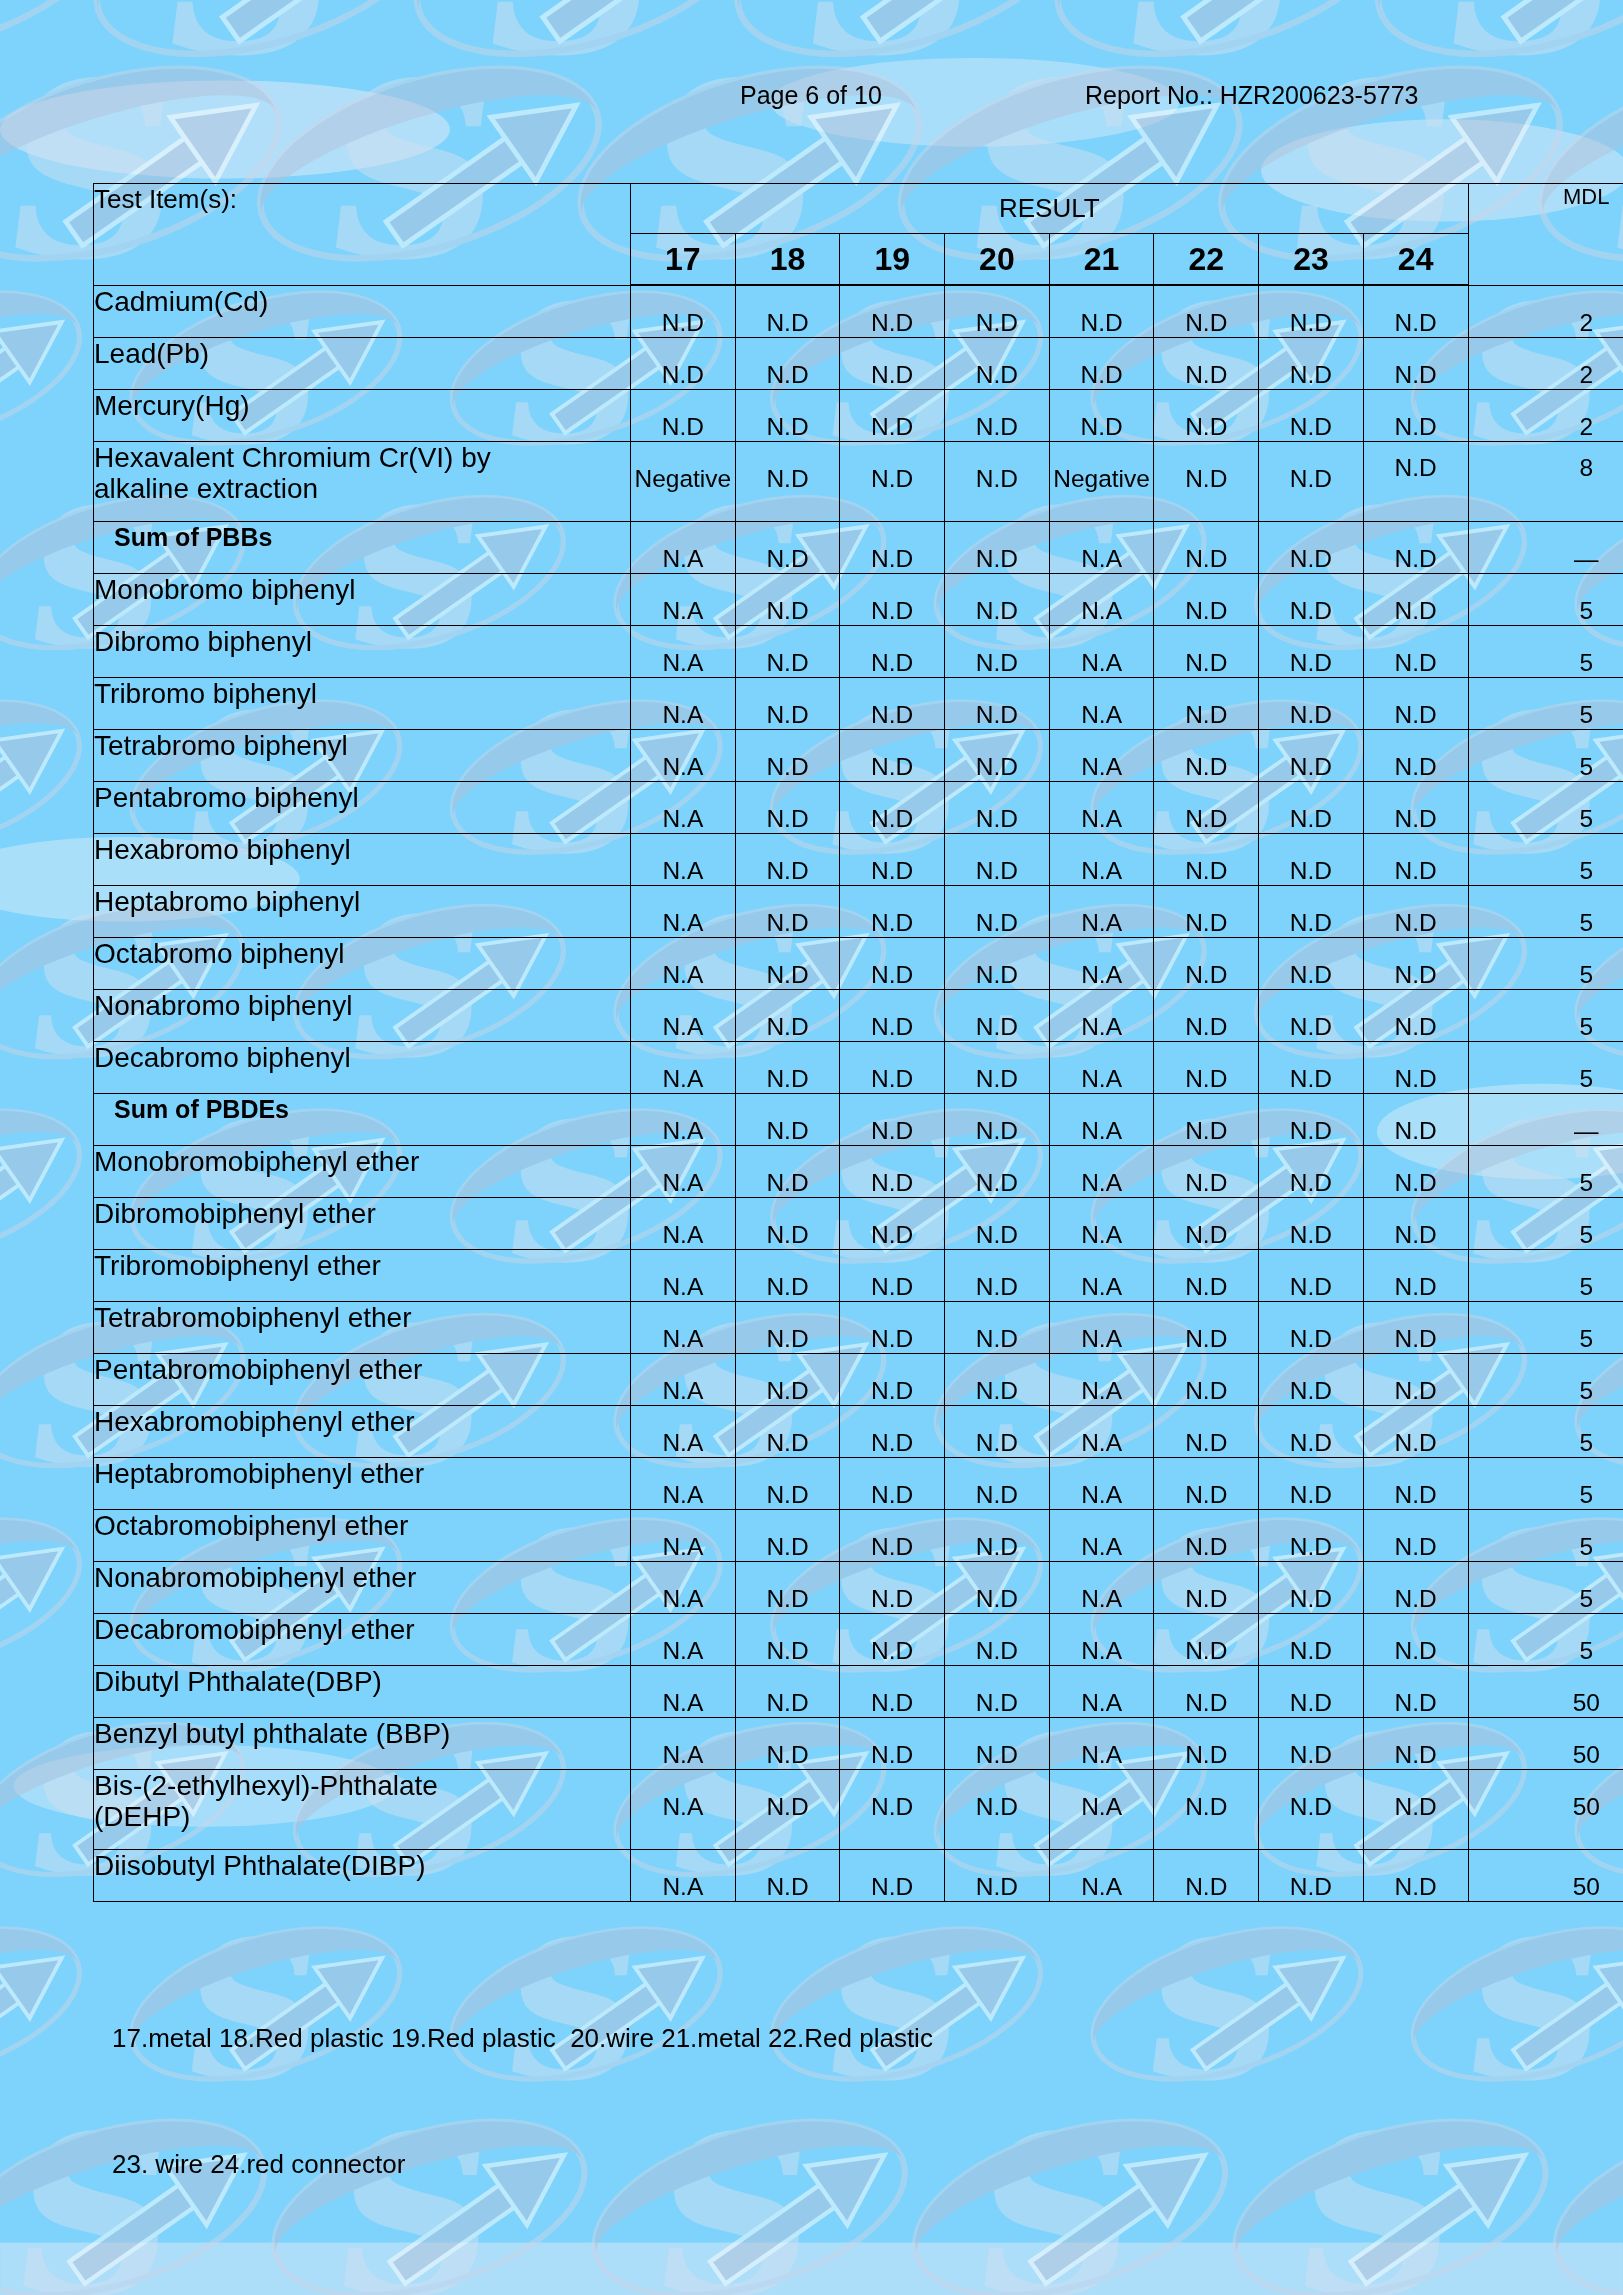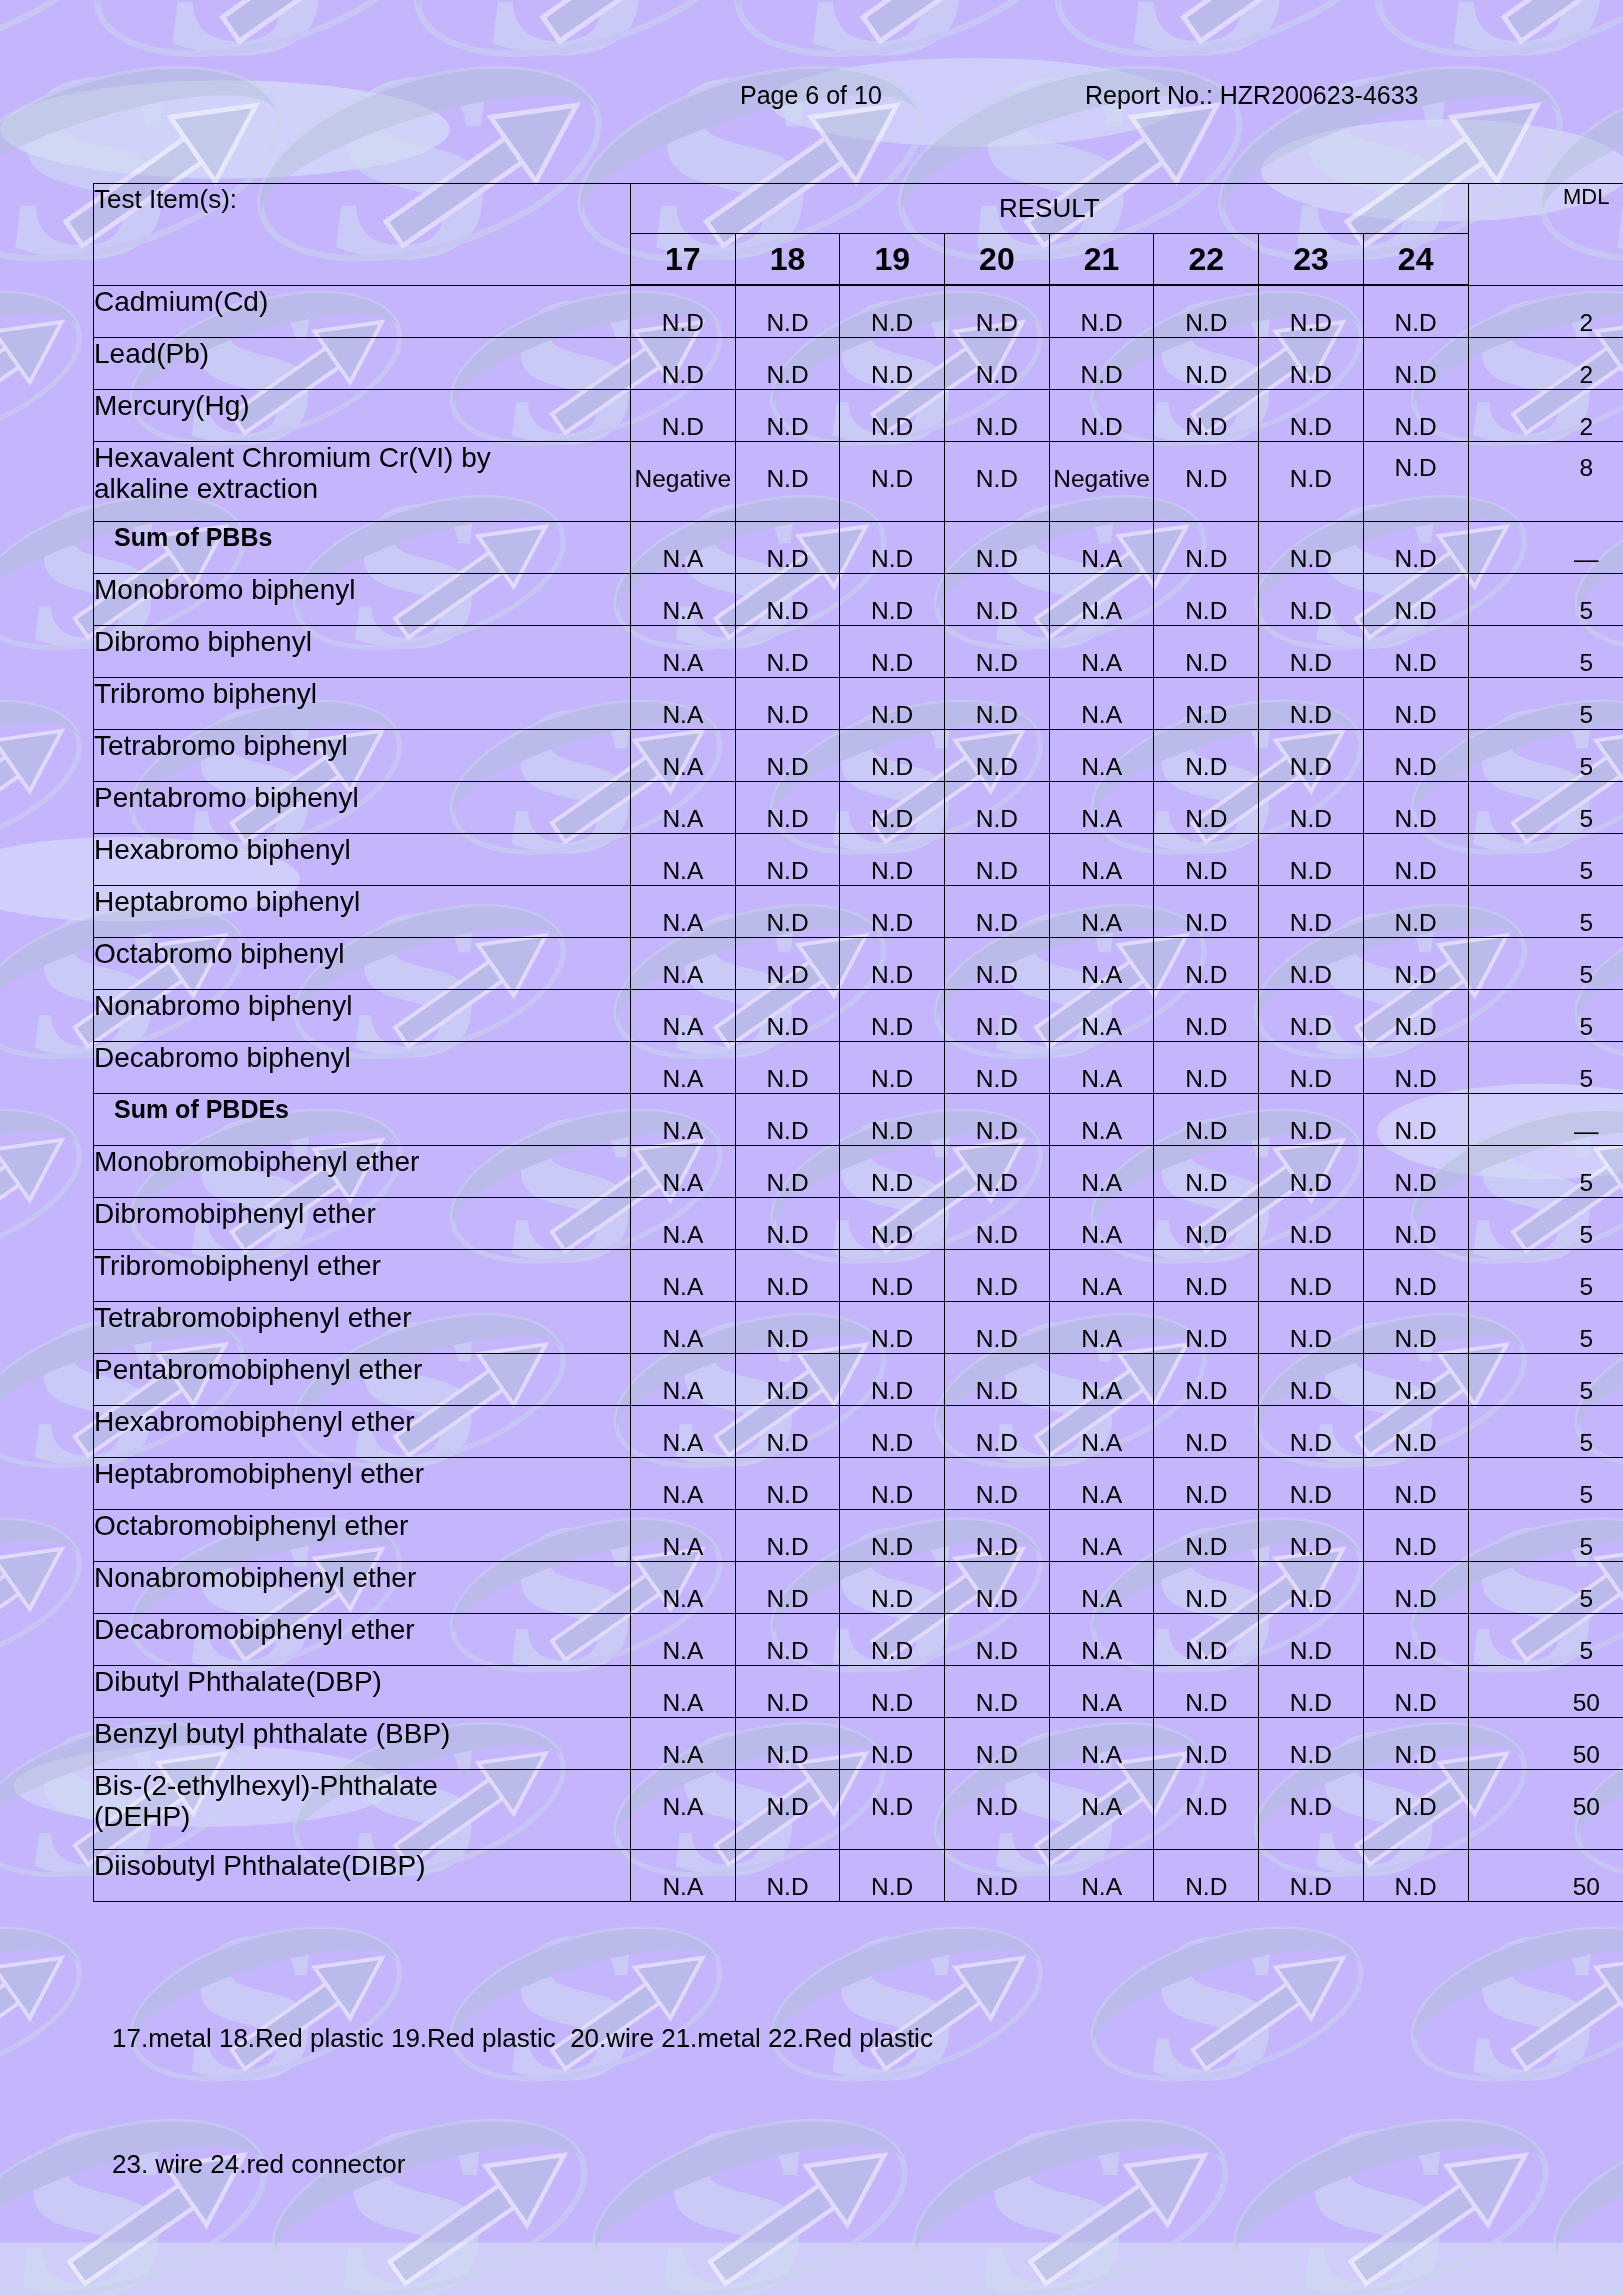--- a/index.html
+++ b/index.html
@@ -1,19 +1,19 @@
 <!DOCTYPE html>
 <html style="font-size:11px"><head>
 <meta charset="utf-8">
 <style>
   html,body{margin:0;padding:0;background:#e8e8e8;}
   .page{
     position:relative;
     width:1623px;height:2295px;
-    background:#c4b5fd;
+    background:#7dd3fc;
     overflow:hidden;
     font-family:"Liberation Sans", sans-serif;
     color:#000;
   }
   #wm-layer{position:absolute;top:0;left:0;pointer-events:none;}
 
   
   .hdr{position:absolute;top:79px;left:0;width:1623px;height:33px;font-size:25px;line-height:33px;}
   .hdr .pageno{position:absolute;left:740px;}
   .hdr .repno{position:absolute;left:1085px;}
@@ -170,21 +170,21 @@
         <use href="#wm-logo" transform="translate(630,3240) scale(1.1)"></use>
         <use href="#wm-logo" transform="translate(1100,3240) scale(1.1)"></use>
         <use href="#wm-logo" transform="translate(1570,3240) scale(1.1)"></use>
         <use href="#wm-logo" transform="translate(2040,3240) scale(1.1)"></use>
         <use href="#wm-logo" transform="translate(2510,3240) scale(1.1)"></use>
       </g>
   </svg>
 
   <div class="hdr">
     <span class="pageno">Page 6 of 10</span>
-    <span class="repno">Report No.: HZR200623-4633</span>
+    <span class="repno">Report No.: HZR200623-5773</span>
   </div>
 
   <table class="report">
     <colgroup>
       <col style="width:477px">
       <col style="width:93px">
         <col style="width:93px">
         <col style="width:93px">
         <col style="width:93px">
       <col style="width:93px">

